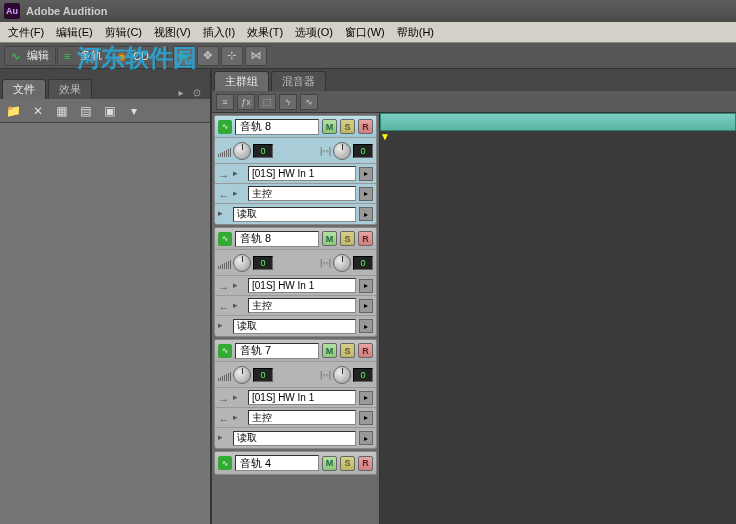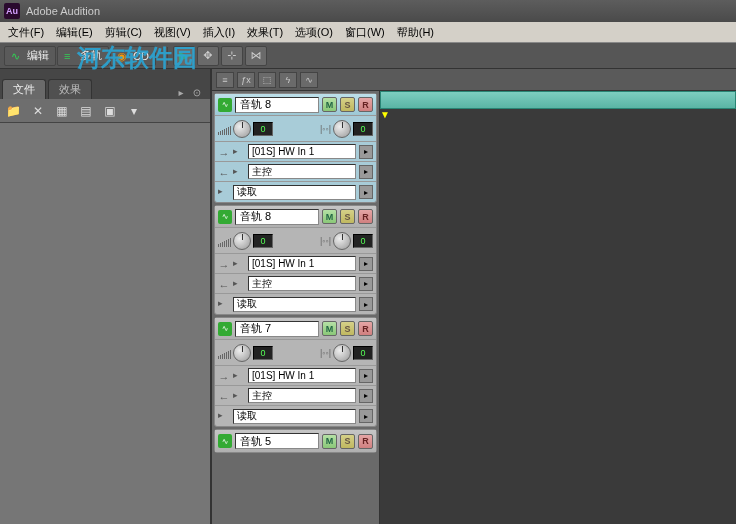--- a/index.html
+++ b/index.html
@@ -1,21 +1,21 @@
 <!DOCTYPE html>
 <html><head>
 <meta charset="utf-8">
 <style>
 * { margin:0; padding:0; box-sizing:border-box; font-family:"Microsoft YaHei",Arial,sans-serif; font-size:11px; user-select:none; }
 body { width:736px; height:524px; background:#565656; overflow:hidden; position:relative; }
 
 
 .titlebar { height:22px; background:linear-gradient(#5d5d5d,#4a4a4a); display:flex; align-items:center; padding:0 4px; }
 .app-icon { width:16px; height:16px; background:#2a0a2e; color:#d4a0ff; font-size:9px; font-weight:bold; display:flex; align-items:center; justify-content:center; border-radius:2px; margin-right:6px; }
-.titlebar-text { color:#ccc; }
+.titlebar-text { color:#ccc;font-weight:bold; }
 
 
 .menubar { height:21px; background:#d4d0c8; display:flex; align-items:center; padding:0 2px; border-bottom:1px solid #888; }
 .menu-item { padding:2px 6px; color:#000; cursor:default; }
 
 
 .toolbar { height:26px; background:#565656; display:flex; align-items:center; padding:0 4px; gap:2px; border-bottom:1px solid #333; }
 .tb-btn { width:22px; height:20px; background:#6a6a6a; border:1px solid #444; border-radius:2px; display:flex; align-items:center; justify-content:center; color:#ccc; font-size:10px; }
 .tb-group { display:flex; align-items:center; gap:1px; margin-right:6px; }
 .tb-sep { width:1px; height:18px; background:#444; margin:0 3px; }
@@ -160,20 +160,24 @@
       <div class="ft-btn">✕</div>
       <div class="ft-btn">▦</div>
       <div class="ft-btn">▤</div>
       <div class="ft-btn">▣</div>
       <div class="ft-btn">▾</div>
     </div>
     <div class="file-list"></div>
   </div>
 
   <div class="right-panel">
+    <div class="editor-tabs">
+      <div class="tab">主群组</div>
+      <div class="tab inactive">混音器</div>
+    </div>
     <div class="editor-tb">
       <div class="et-btn">≡</div>
       <div class="et-btn">ƒx</div>
       <div class="et-btn">⬚</div>
       <div class="et-btn">ϟ</div>
       <div class="et-btn">∿</div>
     </div>
     <div class="track-area">
       <div class="track-headers" id="track-headers">
           <div class="track active">
@@ -313,21 +317,21 @@
   </div>
   <div class="track-row route-row">
     <div class="play-sm">▸</div>
     <div class="route-field">读取</div>
     <div class="route-btn">▸</div>
   </div>
           </div>
           <div class="track">
   <div class="track-row track-name-row">
     <div class="track-icon">∿</div>
-    <div class="track-name">音轨 5</div>
+    <div class="track-name">音轨 4</div>
     <div class="msr-btn m-btn">M</div>
     <div class="msr-btn s-btn">S</div>
     <div class="msr-btn r-btn">R</div>
   </div>
           </div>
         </div>
       <div class="track-timeline">
         <div class="timeline-ruler">
           <div class="timeline-clip"></div>
         </div>

